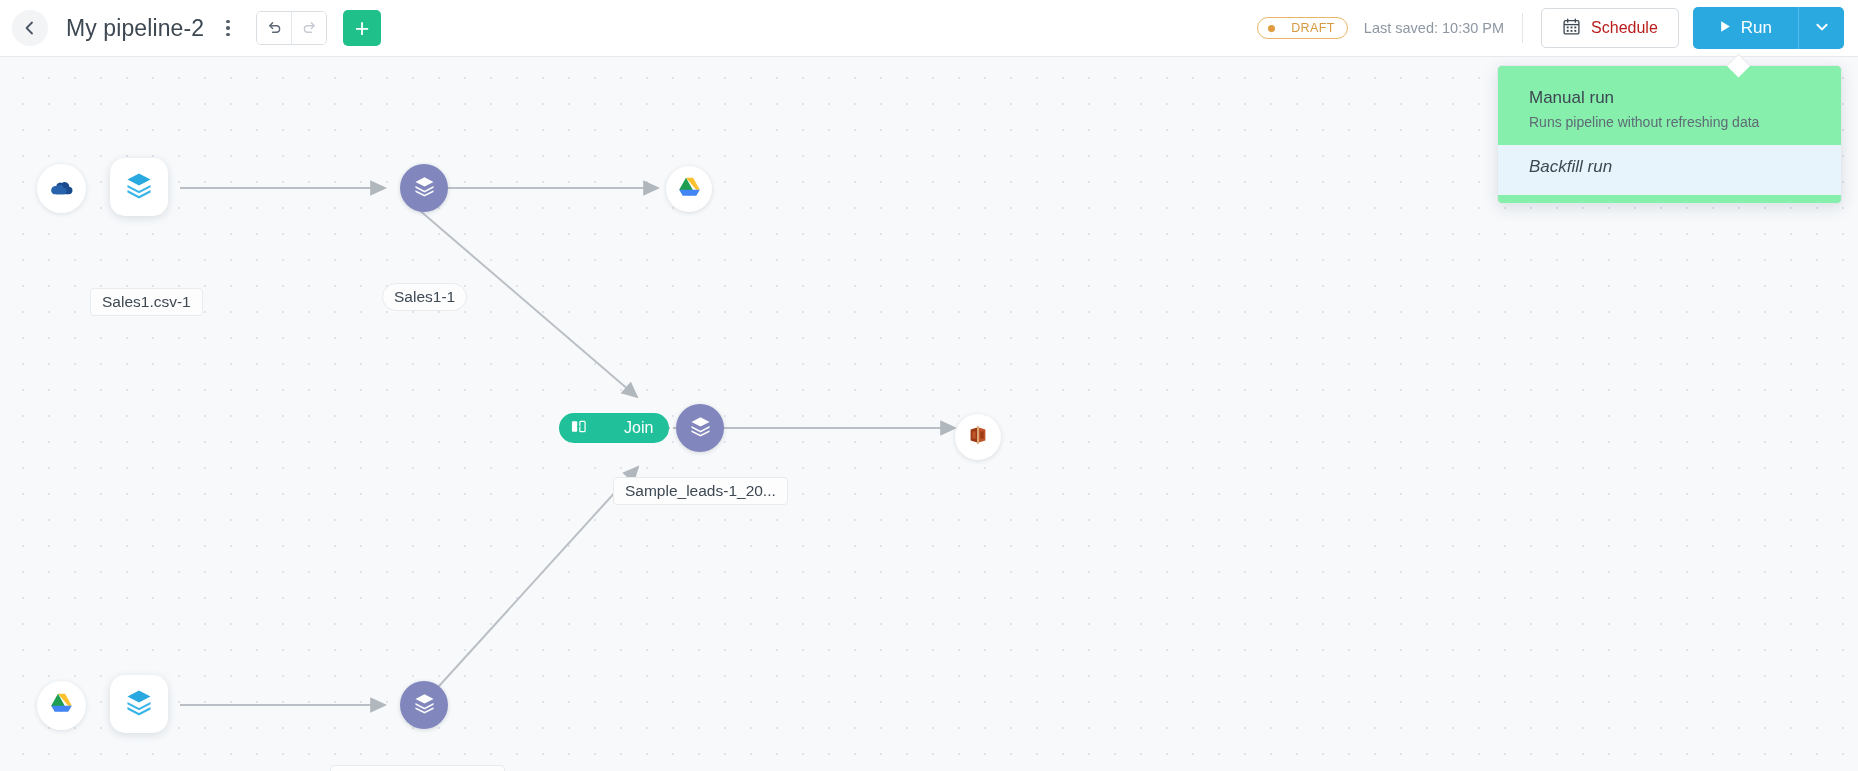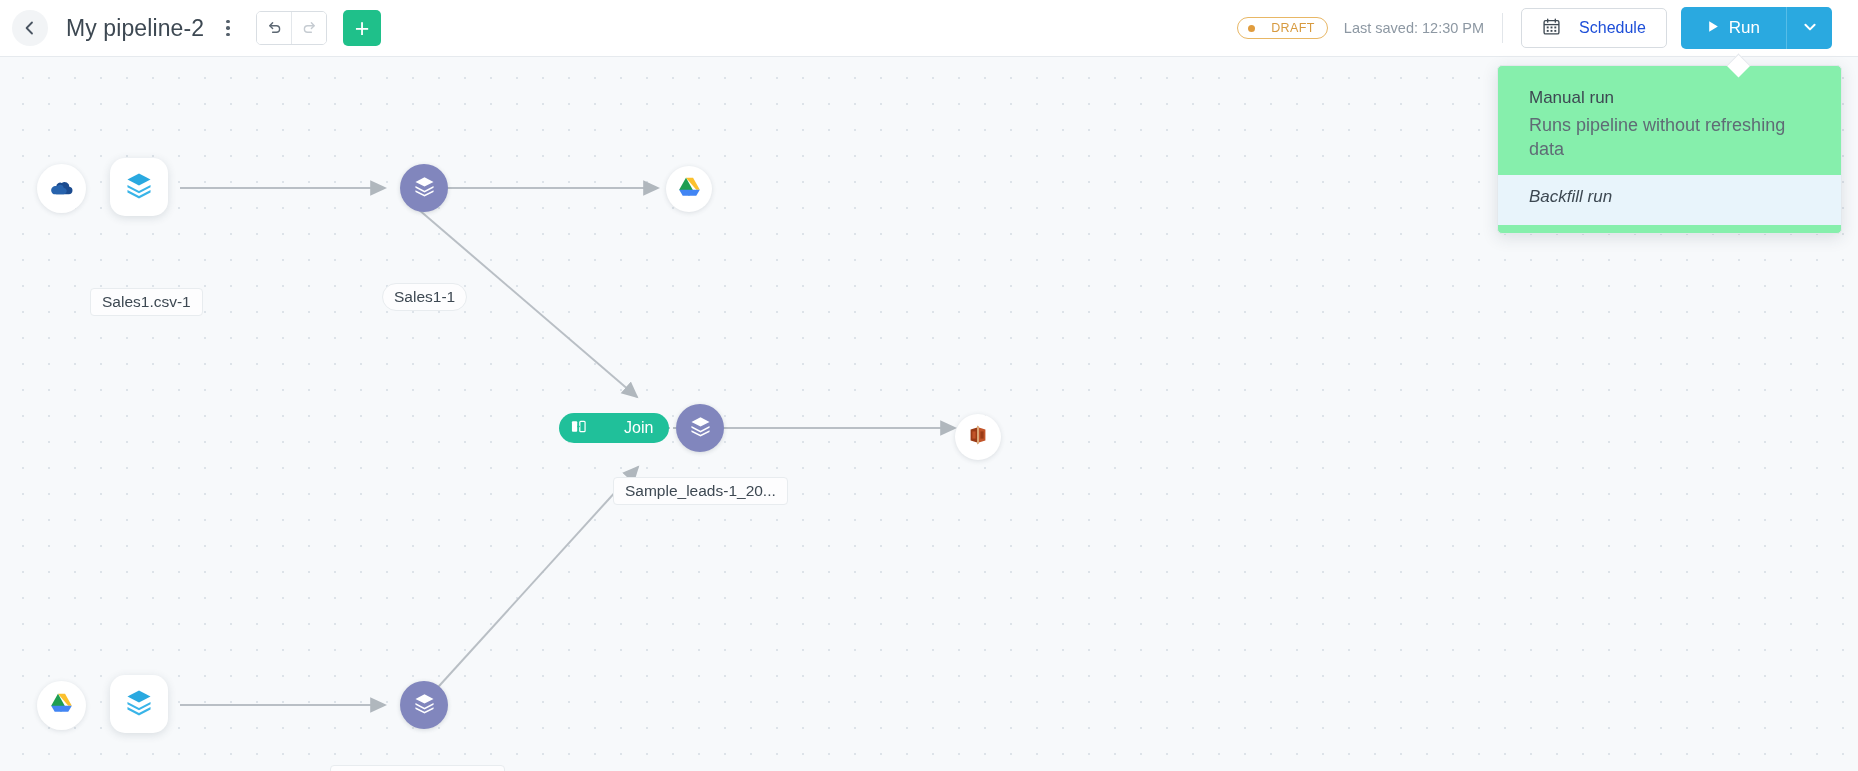--- a/index.html
+++ b/index.html
@@ -67,28 +67,28 @@
     border: 1px solid #e8b765; border-radius: 14px;
     padding: 3px 12px 3px 10px;
     color: #d79a3f; font-size: 12.5px; letter-spacing: .4px;
   }
   .draft-badge .dot { width: 7px; height: 7px; border-radius: 50%; background: #e09c3e; }
   .last-saved {
     margin-left: 16px; color: #8d98a3; font-size: 14.5px; white-space: nowrap;
   }
   .v-divider { width: 1px; height: 30px; background: #e2e6ea; margin: 0 18px; }
   .schedule-btn {
-    display: flex; align-items: center; gap: 18px;
+    display: flex; align-items: center; gap: 10px;
     height: 40px; padding: 0 20px;
     background: #fff; border: 1px solid #d7dce1; border-radius: 5px;
-    color: #1d4ed8; font-size: 16px; cursor: pointer;
+    color: #b91c1c; font-size: 16px; cursor: pointer;
     font-family: inherit;
   }
   .run-split {
-    display: flex; margin-left: 14px; margin-right: 26px;
+    display: flex; margin-left: 14px; margin-right: 14px;
     border-radius: 5px; overflow: hidden; height: 42px;
     position: relative; z-index: 60;
   }
   .run-btn {
     background: #2aa9e0; border: none; color: #fff;
     display: flex; align-items: center; gap: 9px;
     padding: 0 26px; font-size: 17px; cursor: pointer;
     font-family: inherit;
   }
   .run-caret {
@@ -107,21 +107,21 @@
   }
   .run-menu::before {
     content:""; position:absolute; top:-9px; left: 232px;
     width: 16px; height: 16px; background:#fff;
     border-left: 1px solid #e4e8ec; border-top: 1px solid #e4e8ec;
     transform: rotate(45deg);
   }
   .menu-item { padding: 12px 31px 13px; cursor: pointer; }
   .menu-item.active { background: #e8f4fb; font-style: italic; }
   .menu-title { font-size: 17px; color: #3d4852; margin-bottom: 5px; }
-  .menu-desc { font-size: 18px; color: #5f6b75; line-height: 1.35; }
+  .menu-desc { font-size: 14px; color: #5f6b75; line-height: 1.35; }
 
   
   .canvas {
     position: absolute; top: 57px; left: 0;
     width: 1858px; height: 714px;
     background-color: #f7f9fb;
     background-image: radial-gradient(circle, #dde3e9 1.4px, transparent 1.5px);
     background-size: 26px 26px;
     background-position: 10px 8px;
     overflow: hidden;
@@ -205,21 +205,21 @@
   </div>
 
   <button class="add-btn">+</button>
 
   <div class="header-right">
     <div class="draft-badge">
       <span class="dot"></span>
       <span>DRAFT</span>
     </div>
 
-    <div class="last-saved">Last saved: 12:30 PM</div>
+    <div class="last-saved">Last saved: 10:30 PM</div>
 
     <div class="v-divider"></div>
 
     <button class="schedule-btn">
       <span>
         <svg width="19" height="19" viewBox="0 0 20 20">
           <rect x="2.2" y="3.8" width="15.6" height="14" rx="1.6" fill="none" stroke="#3d4852" stroke-width="1.4"></rect>
           <path d="M2.2 8 H17.8" stroke="#3d4852" stroke-width="1.4"></path>
           <path d="M6 2.2 V5.4 M14 2.2 V5.4" stroke="#3d4852" stroke-width="1.4" stroke-linecap="round"></path>
           <g fill="#3d4852">

